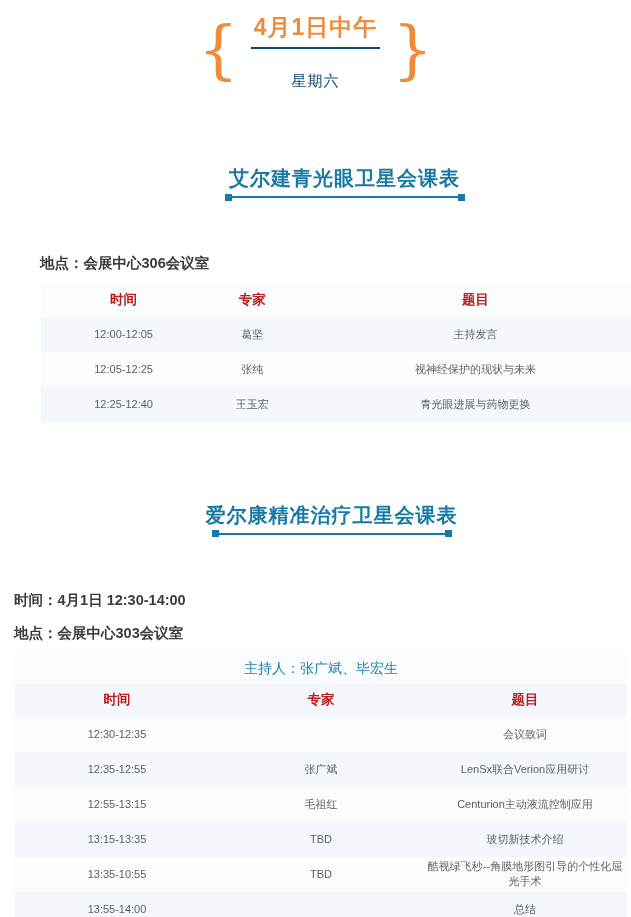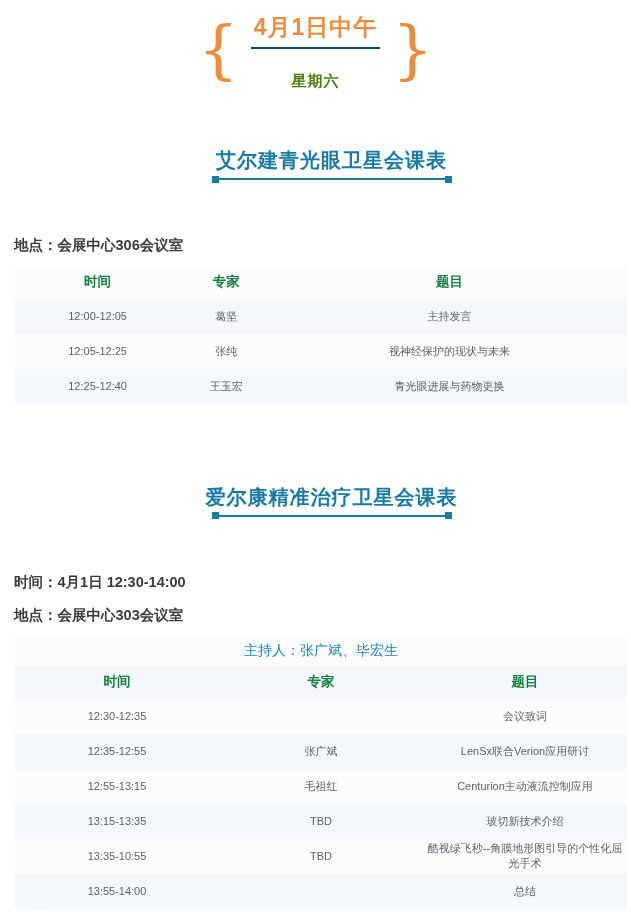--- a/index.html
+++ b/index.html
@@ -35,27 +35,27 @@
     color: #ef8b3c;
     font-size: 23px;
     font-weight: bold;
     letter-spacing: 1px;
     border-bottom: 2px solid #0c4a6e;
     padding: 0 3px 4px 3px;
   }
   .weekday {
     margin-top: 23px;
     font-size: 15px;
-    font-weight: bold;
-    color: #4d7c0f;
+    font-weight: normal;
+    color: #0c4a6e;
     letter-spacing: 1px;
   }
 
   
-  .section-1 { margin-top: 56px; }
+  .section-1 { margin-top: 74px; padding-left: 26px; }
   .section-2 { margin-top: 80px; }
   .section-title-wrap { text-align: center; }
   .section-title {
     display: inline-block;
     color: #187aa3;
     font-size: 20px;
     font-weight: bold;
     letter-spacing: 1px;
     margin-left: 32px; 
   }
@@ -102,21 +102,21 @@
   .schedule-table td {
     text-align: center;
     vertical-align: middle;
     height: 35px;
     font-size: 11px;
     color: #5c6166;
     font-weight: normal;
     padding: 0 4px;
   }
   .schedule-table th {
-    color: #15803d;
+    color: #b91c1c;
     font-weight: bold;
     font-size: 13.5px;
     height: 33px;
   }
   .col-time  { width: 27%; }
   .col-expert{ width: 15%; }
   .col-topic { width: 58%; }
   .moderator-cell {
     color: #2084ab !important;
     font-weight: normal;

